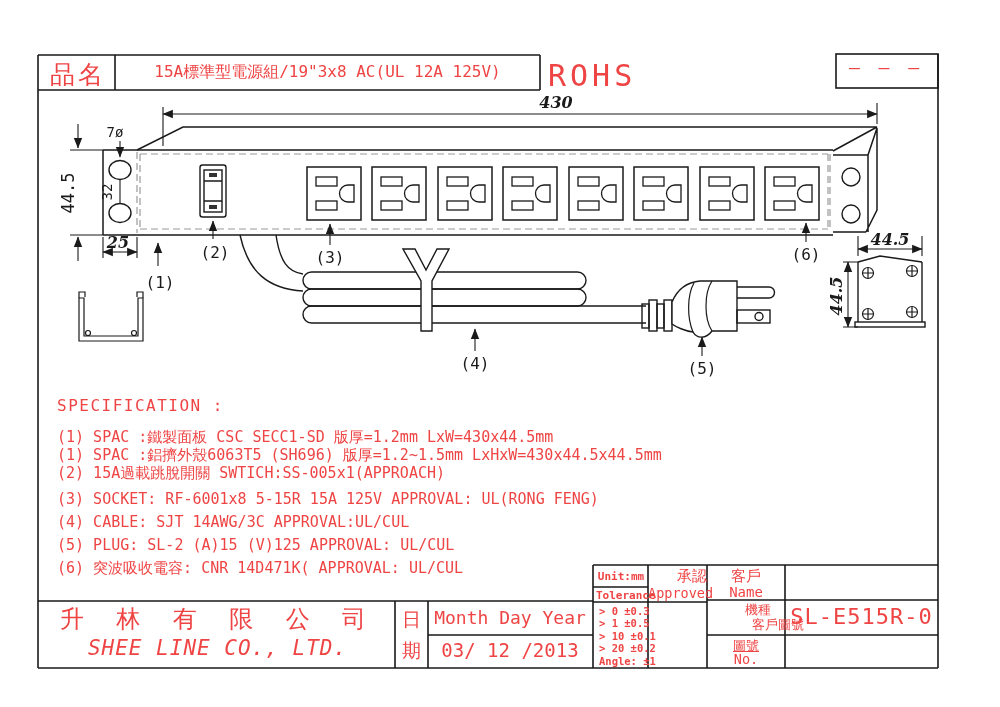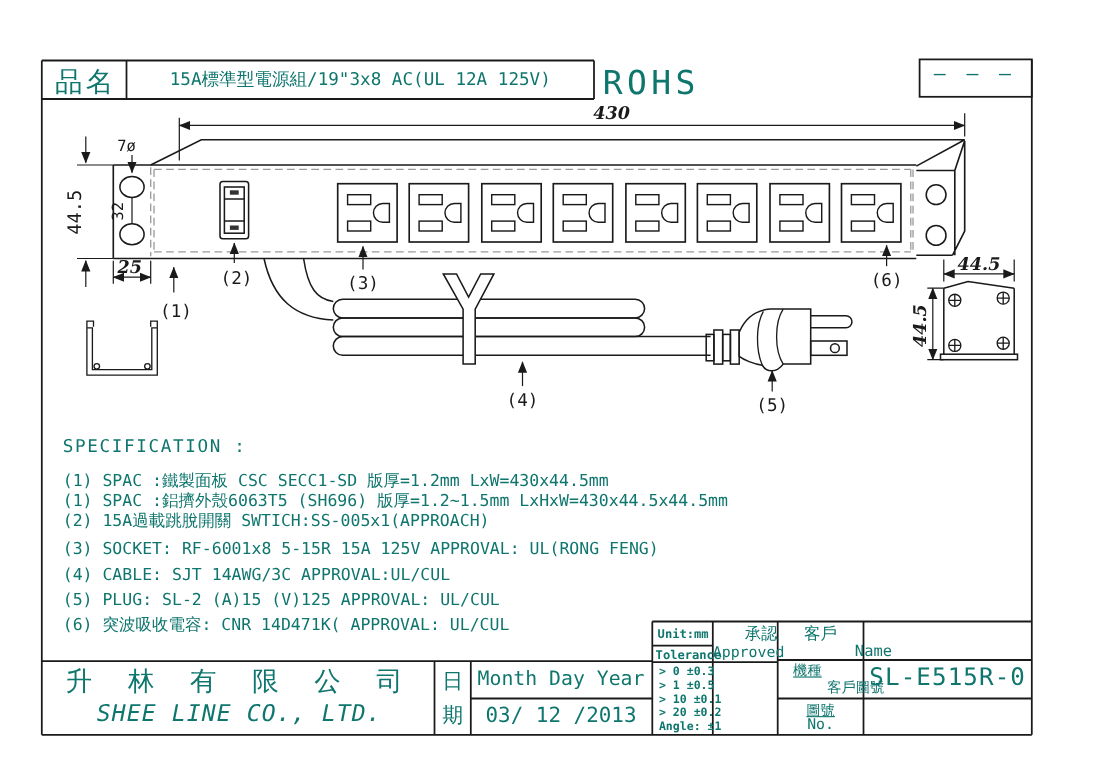--- a/index.html
+++ b/index.html
@@ -1,39 +1,39 @@
 <!DOCTYPE html>
 <html><head>
 <meta charset="utf-8">
 <style>
   html,body{margin:0;padding:0;background:#fff;}
   .page{position:relative;width:1000px;height:707px;background:#fff;overflow:hidden;
         font-family:"DejaVu Sans Mono", monospace;color:#1a1a1a;}
   .page svg{position:absolute;left:0;top:0;}
-  .txt{position:absolute;white-space:nowrap;color:#0f766e;}
+  .txt{position:absolute;white-space:nowrap;color:#ef4444;}
   .center{text-align:center;}
   .part-label{left:42px;top:58px;width:72px;font-size:25px;letter-spacing:3px;}
   .part-name{left:117px;top:62px;width:421px;font-size:16px;}
   .rohs{left:548px;top:58px;font-size:30px;letter-spacing:4px;font-weight:400;}
   .rev{left:836px;top:57px;width:100px;font-size:18px;letter-spacing:4px;}
   .spec-head{left:57px;top:396px;font-size:16px;letter-spacing:1.5px;text-align:right;}
   .spec-line{left:57px;font-size:15px;}
   .co-cn{left:45px;top:603px;width:345px;font-size:24px;letter-spacing:9px;}
   .co-en{left:45px;top:636px;width:345px;font-size:21px;font-style:italic;letter-spacing:1px;}
   .datelab{left:395px;top:604px;width:33px;font-size:19px;line-height:31px;}
   .datehead{left:430px;top:607px;width:160px;font-size:18px;text-align:center;}
   .dateval{left:430px;top:639px;width:160px;font-size:19px;}
   .unitlab{left:596px;top:570px;width:50px;font-size:11px;font-weight:bold;}
   .tollab{left:596px;top:589px;width:50px;font-size:11px;font-weight:bold;}
   .tolvals{left:599px;top:605px;font-size:10.5px;line-height:12.4px;font-weight:bold;}
   .apprcn{left:648px;top:567px;width:59px;font-size:15px;text-align:right;}
   .appren{left:648px;top:585px;width:59px;font-size:13.5px;}
   .custcn{left:707px;top:567px;width:78px;font-size:15px;}
-  .custen{left:707px;top:584px;width:78px;font-size:14px;padding-left:48px;}
-  .modcn{left:683px;top:601px;width:102px;font-size:13px;text-decoration:underline;}
+  .custen{left:707px;top:584px;width:78px;font-size:14px;}
+  .modcn{left:707px;top:601px;width:102px;font-size:13px;}
   .modcn2{left:707px;top:616px;width:78px;font-size:13px;margin-left:32px;}
   .nocn{left:707px;top:637px;width:78px;font-size:13px;text-decoration:underline;}
   .noen{left:707px;top:651px;width:78px;font-size:13.5px;}
   .dwgno{left:785px;top:604px;width:153px;font-size:22px;letter-spacing:1px;text-align:center;}
   text{fill:#1a1a1a;font-family:"DejaVu Sans Mono", monospace;}
   text.dim{font-family:"DejaVu Serif", serif;font-style:italic;font-weight:bold;font-size:16px;}
   text.cal{font-size:16px;}
   text.sm{font-size:14px;}
 </style>
 </head>

